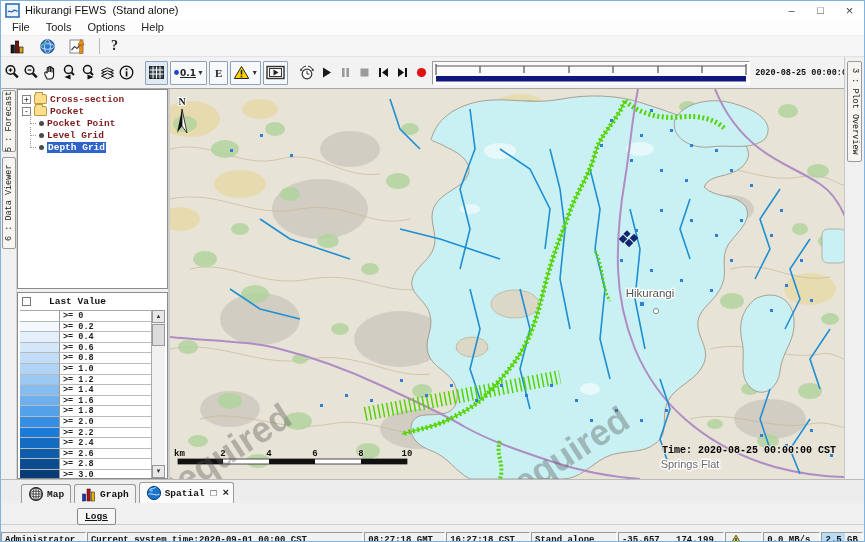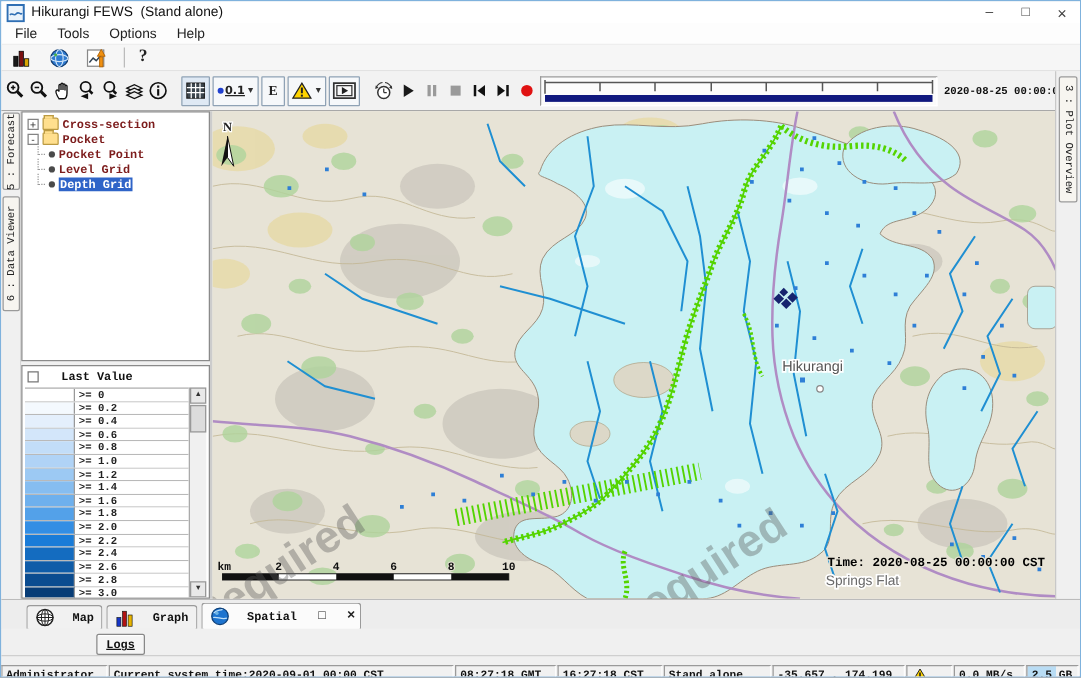--- a/index.html
+++ b/index.html
@@ -55,21 +55,21 @@
   .swatch { width:40px; border-right:1px solid #999; flex:none; }
   .legend-label { flex:1; background:#fff; font:bold 8.5px "Liberation Mono",monospace; color:#222; padding-left:3px; line-height:10px; }
   .legend-scroll { position:absolute; top:17px; right:2px; bottom:0; width:14px; background:#f0f0f0; border-left:1px solid #aaa; display:flex; flex-direction:column; }
   .scr-btn { height:13px; border:1px solid #999; background:#e8e8e8; font-size:6px; color:#333; text-align:center; line-height:11px; }
   .scr-thumb { height:22px; border:1px solid #999; background:#dcdcdc; margin-top:1px; }
   .scr-space { flex:1; }
   .map-viewport { flex:1; position:relative; overflow:hidden; background:#e7e3d6; }
   .map-viewport svg { position:absolute; inset:0; }
   
   .tabbar { height:24px; background:#ededed; border-top:1px solid #bbb; display:flex; align-items:flex-end; padding-left:20px; gap:3px; }
-  .btab { border:1px solid #9a9a9a; border-bottom:none; border-radius:3px 3px 0 0; background:#f1f1f1; height:19px; display:flex; align-items:center; gap:14px; padding:0 6px; font:bold 9.5px "Liberation Mono",monospace; color:#111; }
+  .btab { border:1px solid #9a9a9a; border-bottom:none; border-radius:3px 3px 0 0; background:#f1f1f1; height:19px; display:flex; align-items:center; gap:3px; padding:0 6px; font:bold 9.5px "Liberation Mono",monospace; color:#111; }
   .btab.active { background:#fbfbfb; height:21px; padding-right:4px; }
   .tb-btn { font-size:10px; color:#222; margin-left:3px; }
   .tb-btn.x { font-weight:900; font-size:11px; }
   .logsrow { height:21px; padding:2px 0 0 76px; background:#f0f0f0; }
   .logs-btn { display:inline-block; border:1px solid #888; border-radius:2px; background:#f5f5f5; font:bold 9.5px "Liberation Mono",monospace; color:#111; padding:2px 7px; box-shadow:inset 0 1px 0 #fff;text-decoration:underline; }
   
   .statusbar { height:19px; display:flex; background:#f0f0f0; border-top:1px solid #cfcfcf; padding-top:7px; }
   .seg { height:16px; border:1px solid; border-color:#9a9a9a #fdfdfd #fdfdfd #9a9a9a; background:#f1f1f1; font:bold 9px "Liberation Mono",monospace; color:#111; white-space:nowrap; overflow:hidden; padding:2px 3px; margin-right:1px; display:flex; align-items:center; }
   
   .wm { position:absolute; font:bold 36px "Liberation Sans",sans-serif; color:rgba(90,90,90,.38); transform:rotate(-33deg); white-space:nowrap; pointer-events:none; }

